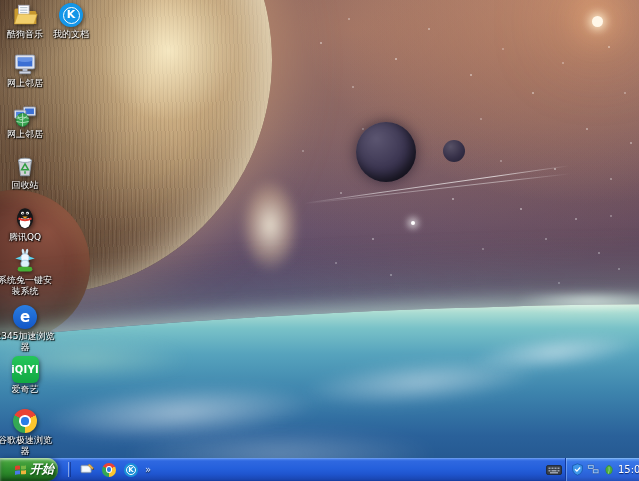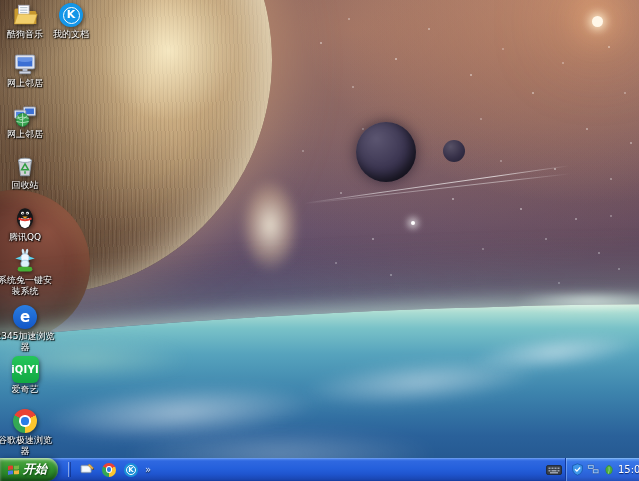--- a/index.html
+++ b/index.html
@@ -115,21 +115,21 @@
   .chrome-ball { width:24px; height:24px; border-radius:50%; position:relative;
     background:conic-gradient(from -60deg, #ea4335 0 120deg, #fdc62e 120deg 240deg, #34a853 240deg 360deg); }
   .chrome-ball::after { content:""; position:absolute; inset:26%; background:#fff; border-radius:50%; }
   .chrome-ball::before { content:""; position:absolute; inset:35%; background:#2a7de8; border-radius:50%; z-index:2; }
 
   
   .taskbar { position:absolute; left:0; bottom:0; width:639px; height:23px; z-index:20;
     background:linear-gradient(to bottom, #77a7f3 0%, #4b82ec 5%, #2f68e0 13%, #2560dc 45%,
       #1f55cf 70%, #1a47b4 92%, #153c9e 100%);
     display:flex; align-items:stretch; }
-  .start-btn { width:58px; height:23px; display:flex; align-items:center; gap:3px; padding-left:7px;
+  .start-btn { width:58px; height:23px; display:flex; align-items:center; gap:3px; padding-left:14px;
     background:linear-gradient(to bottom, #8ed07f 0%, #4aa63f 10%, #339230 45%, #247d24 85%, #1b6a1d 100%);
     border-radius:0 11px 11px 0; cursor:pointer;
     box-shadow:inset 0 2px 3px rgba(255,255,255,.45), inset 0 -3px 5px rgba(0,0,0,.35),
       2px 0 4px rgba(10,30,80,.5); }
   .start-btn .stxt { color:#fff; font-size:12px; font-weight:bold; font-style:italic;
     text-shadow:1px 1px 2px rgba(10,50,15,.9); }
   .ql { display:flex; align-items:center; gap:6px; padding:0 6px 0 10px; }
   .ql-handle { width:3px; height:15px; margin-right:2px;
     border-left:1px solid rgba(255,255,255,.45); border-right:1px solid rgba(10,30,100,.5); }
   .ql-btn { width:16px; height:16px; display:flex; align-items:center; justify-content:center; cursor:pointer; }

